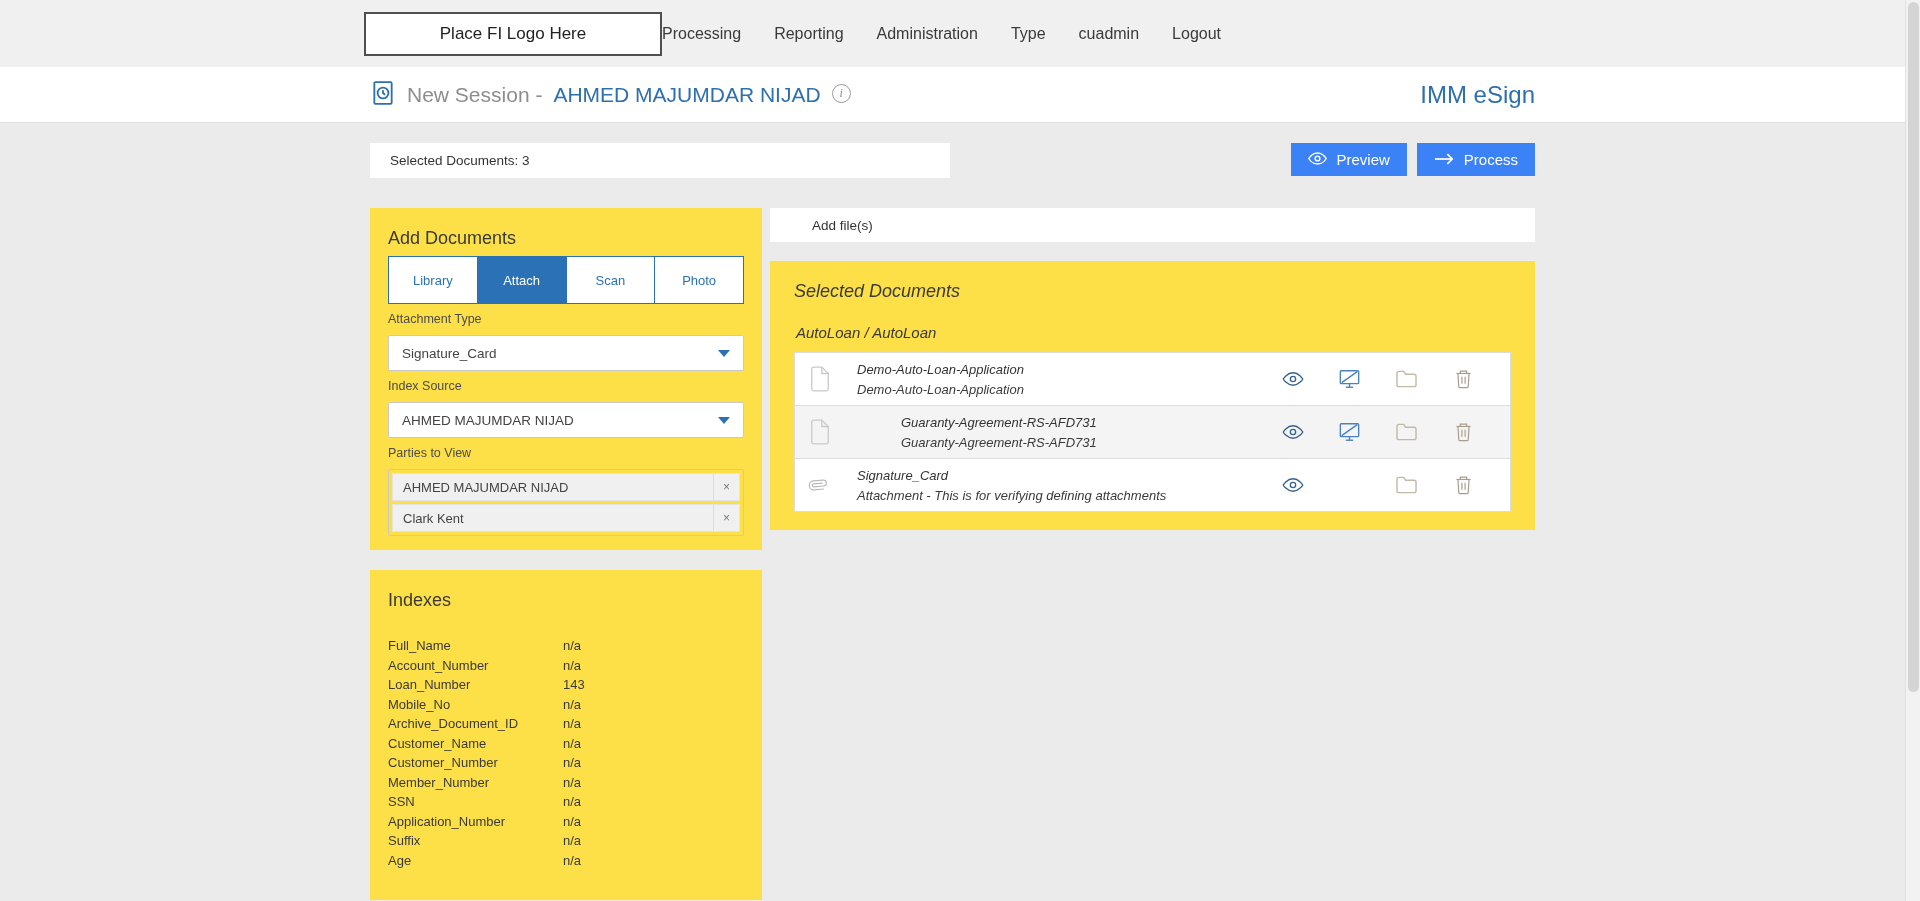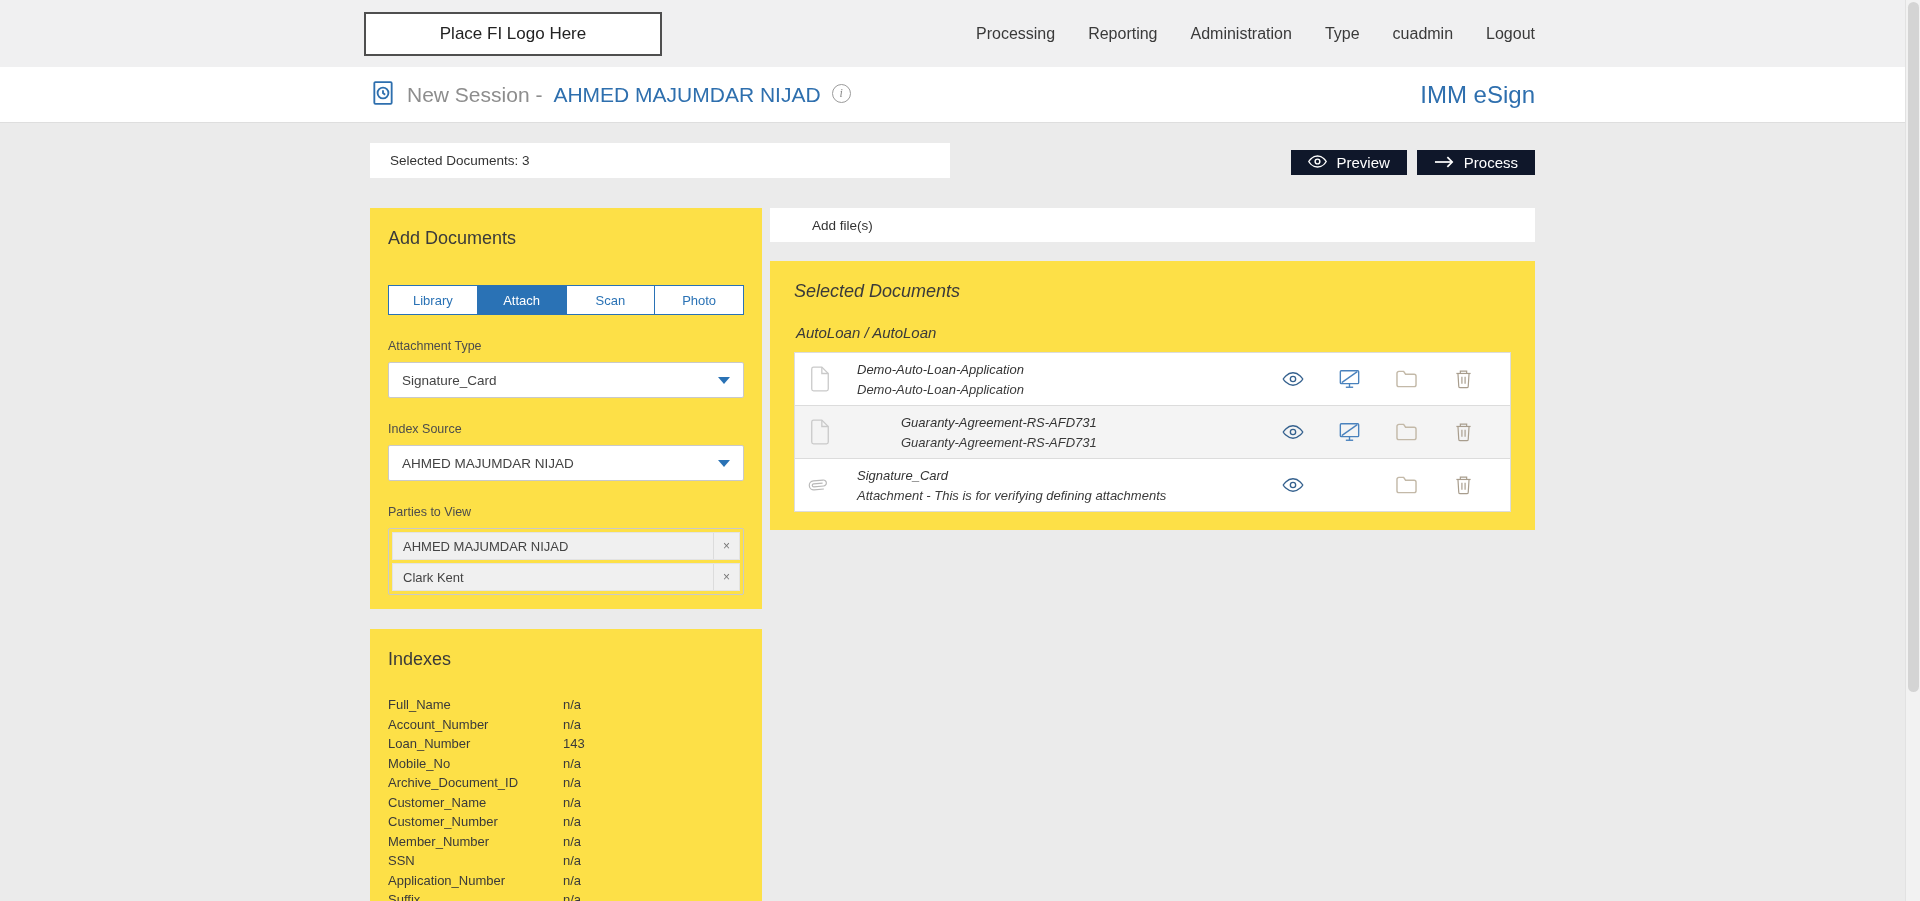--- a/index.html
+++ b/index.html
@@ -11,21 +11,21 @@
     position:relative;
   }
   .app { position:absolute; left:0; top:0; width:1905px; height:901px; background:#ebebeb; overflow:hidden; }
   .scrollbar { position:absolute; right:0; top:0; width:15px; height:901px; background:#f2f2f2; border-left:1px solid #e2e2e2; }
   .scroll-thumb { position:absolute; left:2px; top:2px; width:11px; height:690px; background:#d4d4d4; border-radius:6px; }
 
   .container { width:1165px; margin:0 auto; }
 
   
   .navbar { height:67px; background:#f0f0f1; }
-  .navbar .container { display:flex; align-items:center; justify-content:space-between; height:100%; }
+  .navbar .container { display:flex; align-items:center; justify-content:flex-start; height:100%; }
   .logo-box { width:298px; height:44px; margin-left:-6px; background:#fff; border:2px solid #4f4f4f;
               display:flex; align-items:center; justify-content:center; font-size:17px; color:#222; }
   .nav-links { display:flex; gap:33px; align-items:center; }
   .nav-links a { color:#3a3a3a; font-size:16px; text-decoration:none; cursor:pointer; white-space:nowrap; }
 
   
   .session-header { height:56px; background:#fff; border-bottom:1px solid #dedede; }
   .session-header .container { display:flex; align-items:center; justify-content:space-between; height:100%; }
   .session-left { display:flex; align-items:center; gap:11px; }
   .session-label { font-size:21px; color:#8d8d8d; }
@@ -34,37 +34,37 @@
                font-size:12px; display:flex; align-items:center; justify-content:center;
                font-style:italic; font-family:"Liberation Serif", serif; align-self:flex-start; margin-top:4px; cursor:pointer; }
   .brand { font-size:24px; color:#2e6fae; }
 
   
   .content { padding-top:20px; }
   .toolbar-row { display:flex; justify-content:space-between; align-items:flex-start; margin-bottom:30px; }
   .selected-bar { width:580px; height:35px; background:#fff; font-size:13.5px; color:#333;
                   display:flex; align-items:center; padding-left:20px; }
   .toolbar-buttons { display:flex; gap:10px; }
-  .btn { height:25px; background:#0f172a; color:#fff; border:none; font-size:15px;
-         display:flex; align-items:center; gap:9px; padding:0 17px; cursor:pointer; font-family:inherit;margin-top:7px; }
+  .btn { height:33px; background:#3b82f6; color:#fff; border:none; font-size:15px;
+         display:flex; align-items:center; gap:9px; padding:0 17px; cursor:pointer; font-family:inherit; }
 
   .columns { display:flex; gap:8px; align-items:flex-start; }
   .left-col { width:392px; display:flex; flex-direction:column; gap:20px; }
   .right-col { width:765px; }
   .card { background:#fde047; }
   .card h2 { font-size:18px; font-weight:400; color:#3a3a3a; }
 
   
   .add-documents { padding:20px 18px 14px; }
-  .tabs { display:flex; border:1px solid #2a72b5; margin-top:36px; height:30px; background:#fff; }
+  .tabs { display:flex; border:1px solid #2a72b5; margin-top:7px; height:48px; background:#fff; }
   .tab { flex:1; display:flex; align-items:center; justify-content:center; font-size:13px;
          color:#2a72b5; cursor:pointer; border-right:1px solid #2a72b5; }
   .tab:last-child { border-right:none; }
   .tab.active { background:#2a72b5; color:#fff; }
-  .field-label { display:block; font-size:12.5px; color:#4c4c4c; margin-top:24px; margin-bottom:9px; }
+  .field-label { display:block; font-size:12.5px; color:#4c4c4c; margin-top:8px; margin-bottom:9px; }
   .select { height:36px; border:1px solid #c9c9c9; border-radius:2px; display:flex; align-items:center;
             justify-content:space-between; padding:0 13px; font-size:13.5px; color:#444; background:#fff; cursor:pointer; }
   .caret { width:0; height:0; border-left:6px solid transparent; border-right:6px solid transparent; border-top:7px solid #2a72b5; }
   .parties-box { border:1px solid #c9c9c9; border-radius:2px; padding:3px; }
   .party { display:flex; align-items:center; justify-content:space-between; background:#f0f0f0;
            border:1px solid #e3e3e3; height:28px; margin-bottom:3px; font-size:13px; color:#444; }
   .party:last-child { margin-bottom:0; }
   .party-label { padding-left:10px; }
   .party-x { width:26px; height:100%; display:flex; align-items:center; justify-content:center;
              color:#777; font-size:12px; border-left:1px solid #dcdcdc; cursor:pointer; }

